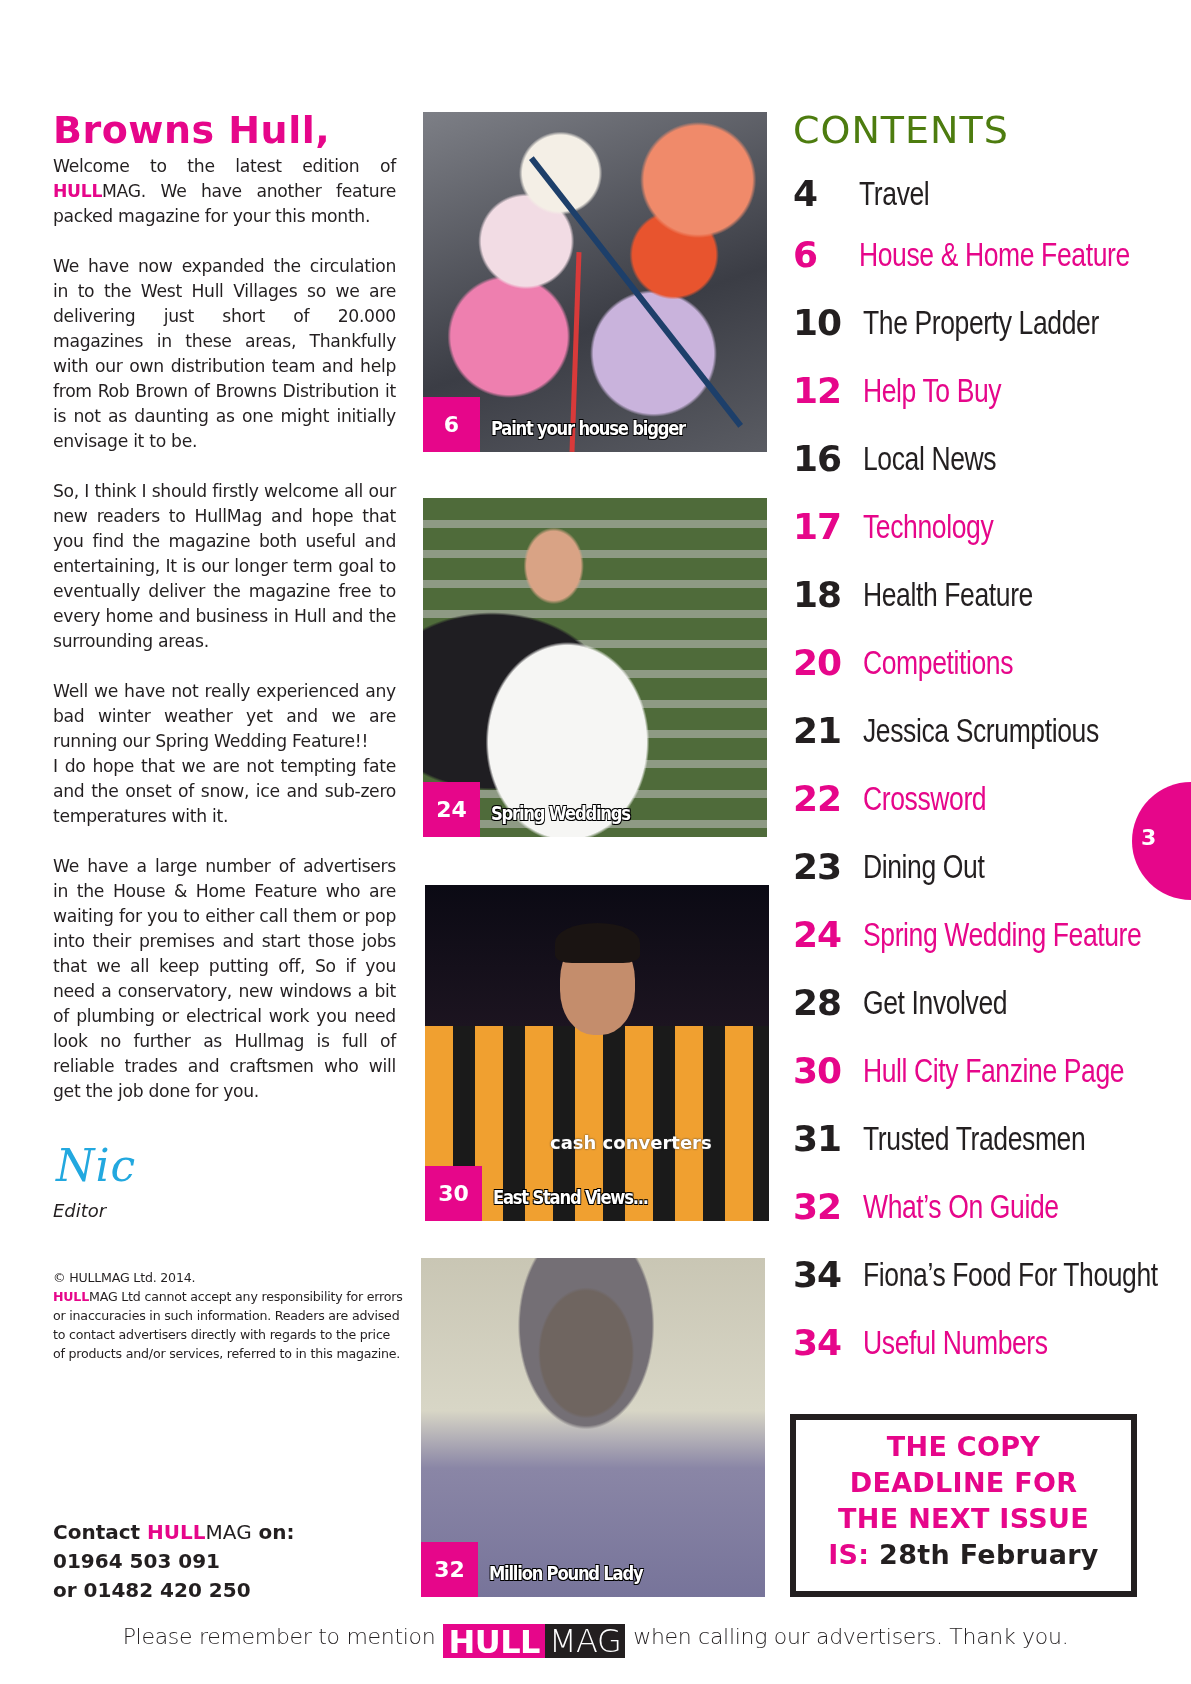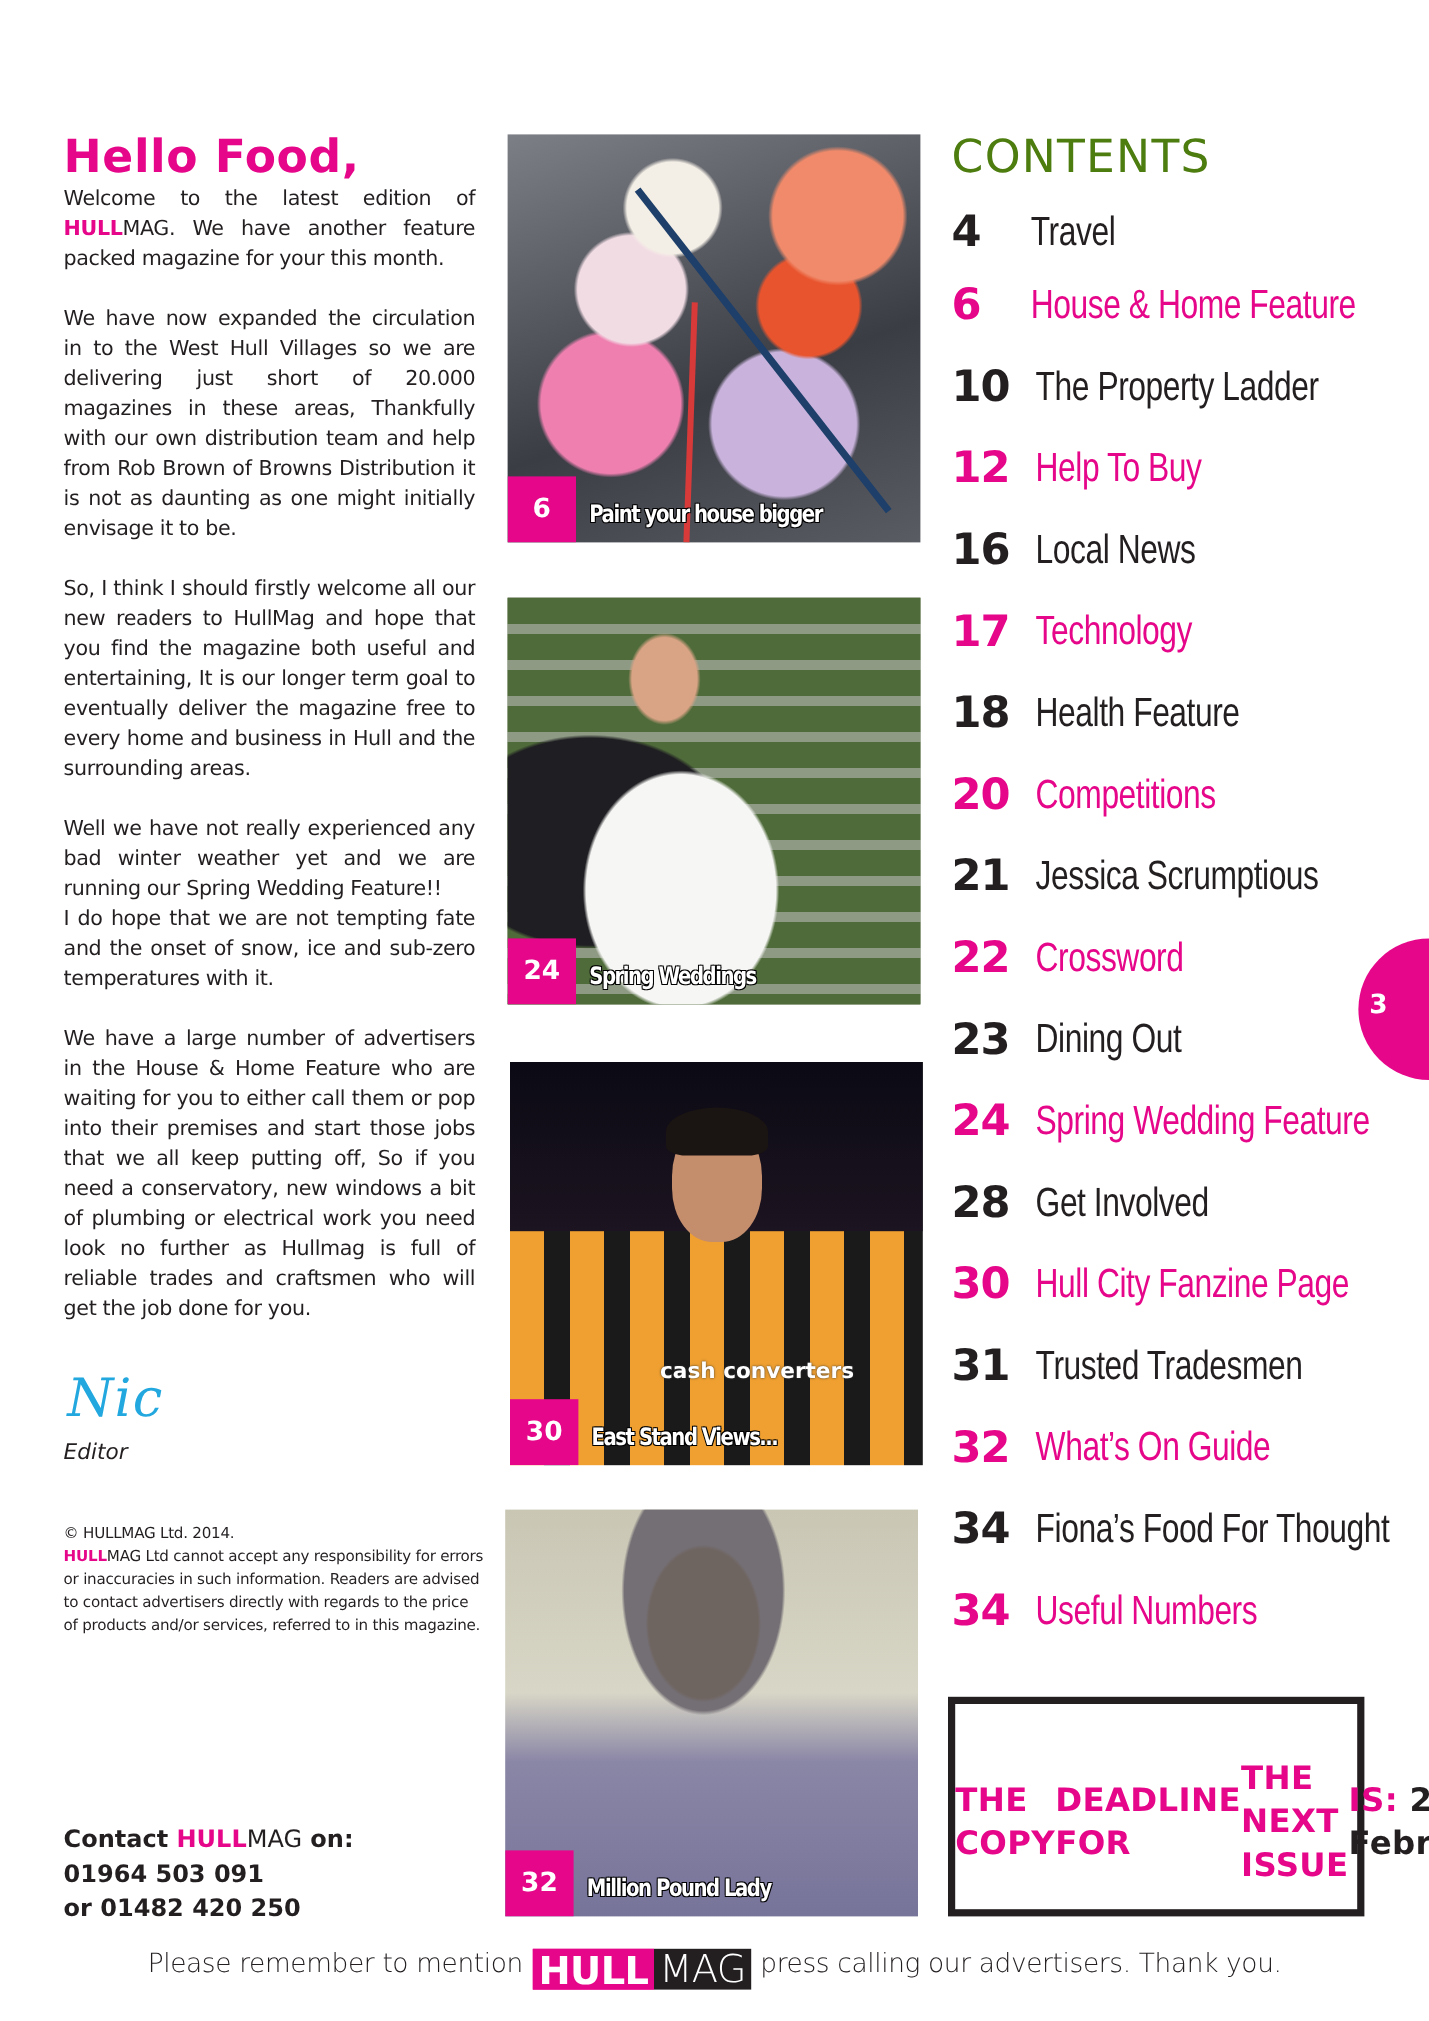--- a/index.html
+++ b/index.html
@@ -64,38 +64,38 @@
 
   
   #contents-title { left: 793px; top: 108px; font-family: "DejaVu Sans", sans-serif; font-weight: normal; font-size: 38px; color: #4d7c0f; letter-spacing: 1px; line-height: 44px; }
   .toc-row { position: absolute; left: 793px; height: 56px; display: flex; align-items: center; white-space: nowrap; }
   .toc-num { display: inline-block; width: 70px; font-family: "DejaVu Sans", sans-serif; font-weight: bold; font-size: 36px; letter-spacing: -1px; }
   .toc-label { display: inline-block; font-family: "Liberation Sans Narrow", "Liberation Sans", sans-serif; font-size: 34px; transform: scaleX(0.78); transform-origin: left center; letter-spacing: -0.5px; }
   .toc-row.black .toc-num, .toc-row.black .toc-label { color: #231f20; }
   .toc-row.pink .toc-num, .toc-row.pink .toc-label { color: #e6068a; }
 
   
-  #deadline { left: 790px; top: 1414px; width: 347px; height: 183px; border: 6px solid #231f20; display: flex; flex-direction: row; align-items: center; justify-content: flex-start; padding-top: 26px; }
+  #deadline { left: 790px; top: 1414px; width: 347px; height: 183px; border: 6px solid #231f20; display: flex; flex-direction: column; align-items: center; justify-content: flex-start; padding-top: 9px; }
   #deadline .line { font-weight: bold; font-size: 27px; line-height: 36px; color: #e6068a; font-family: "DejaVu Sans", sans-serif; letter-spacing: 0.3px; }
   #deadline .date { color: #231f20; }
 
   
   #page-tab { left: 1132px; top: 782px; width: 118px; height: 118px; border-radius: 50%; background: #e6068a; }
   #page-number { left: 1141px; top: 825px; color: #fff; font-weight: bold; font-size: 22px; font-family: "DejaVu Sans", sans-serif; }
 
   
   #footer { left: 0; top: 1624px; width: 1191px; display: flex; justify-content: center; gap: 8px; font-size: 22px; color: #231f20; font-family: "DejaVu Sans", sans-serif; font-weight: 300; letter-spacing: -0.3px; }
   .logo { display: inline-flex; height: 34px; }
   .logo .l-hull { background: #e6068a; color: #fff; font-weight: bold; font-size: 32px; line-height: 34px; padding: 0 4px; letter-spacing: -0.5px; border: 1px solid #e6068a; }
   .logo .l-mag { background: #231f20; color: #fff; font-size: 32px; line-height: 34px; padding: 0 4px; letter-spacing: -0.5px; }
 </style>
 </head>
 <body>
 
-<h1 id="hello" class="abs">Hello Food,</h1>
+<h1 id="hello" class="abs">Browns Hull,</h1>
 
 <div id="letter" class="abs">
   <p><span>Welcome to the latest edition of </span><span class="brand-hull">HULL</span><span>MAG</span><span>. We have another feature packed magazine for your this month.</span></p>
   <p>We have now expanded the circulation in to the West Hull Villages so we are delivering just short of 20.000 magazines in these areas, Thankfully with our own distribution team and help from Rob Brown of Browns Distribution it is not as daunting as one might initially envisage it to be.</p>
   <p>So, I think I should firstly welcome all our new readers to HullMag and hope that you find the magazine both useful and entertaining, It is our longer term goal to eventually deliver the magazine free to every home and business in Hull and the surrounding areas.</p>
   <p class="tight">Well we have not really experienced any bad winter weather yet and we are running our Spring Wedding Feature!!</p>
   <p>I do hope that we are not tempting fate and the onset of snow, ice and sub-zero temperatures with it.</p>
   <p>We have a large number of advertisers in the House &amp; Home Feature who are waiting for you to either call them or pop into their premises and start those jobs that we all keep putting off, So if you need a conservatory, new windows a bit of plumbing or electrical work you need look no further as Hullmag is full of reliable trades and craftsmen who will get the job done for you.</p>
 </div>
 
@@ -223,14 +223,14 @@
 
 <div id="page-tab" class="abs"></div>
 <div id="page-number" class="abs">3</div>
 
 <div id="footer" class="abs">
   <span>Please remember to mention</span>
   <span class="logo">
     <span class="l-hull">HULL</span>
       <span class="l-mag">MAG</span>
   </span>
-  <span>press calling our advertisers. Thank you.</span>
+  <span>when calling our advertisers. Thank you.</span>
 </div>
 
 </body></html>

